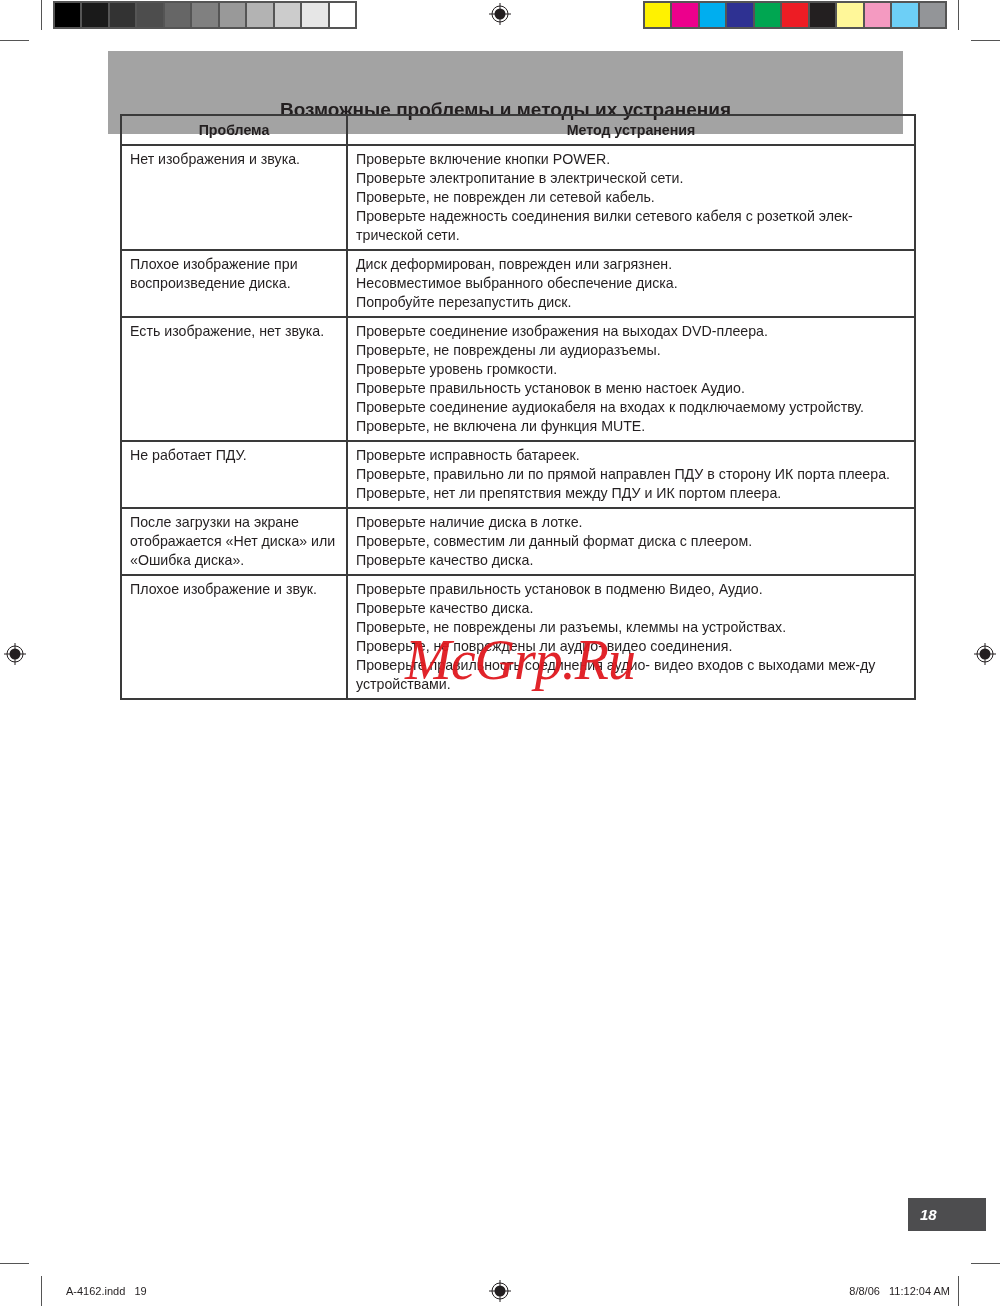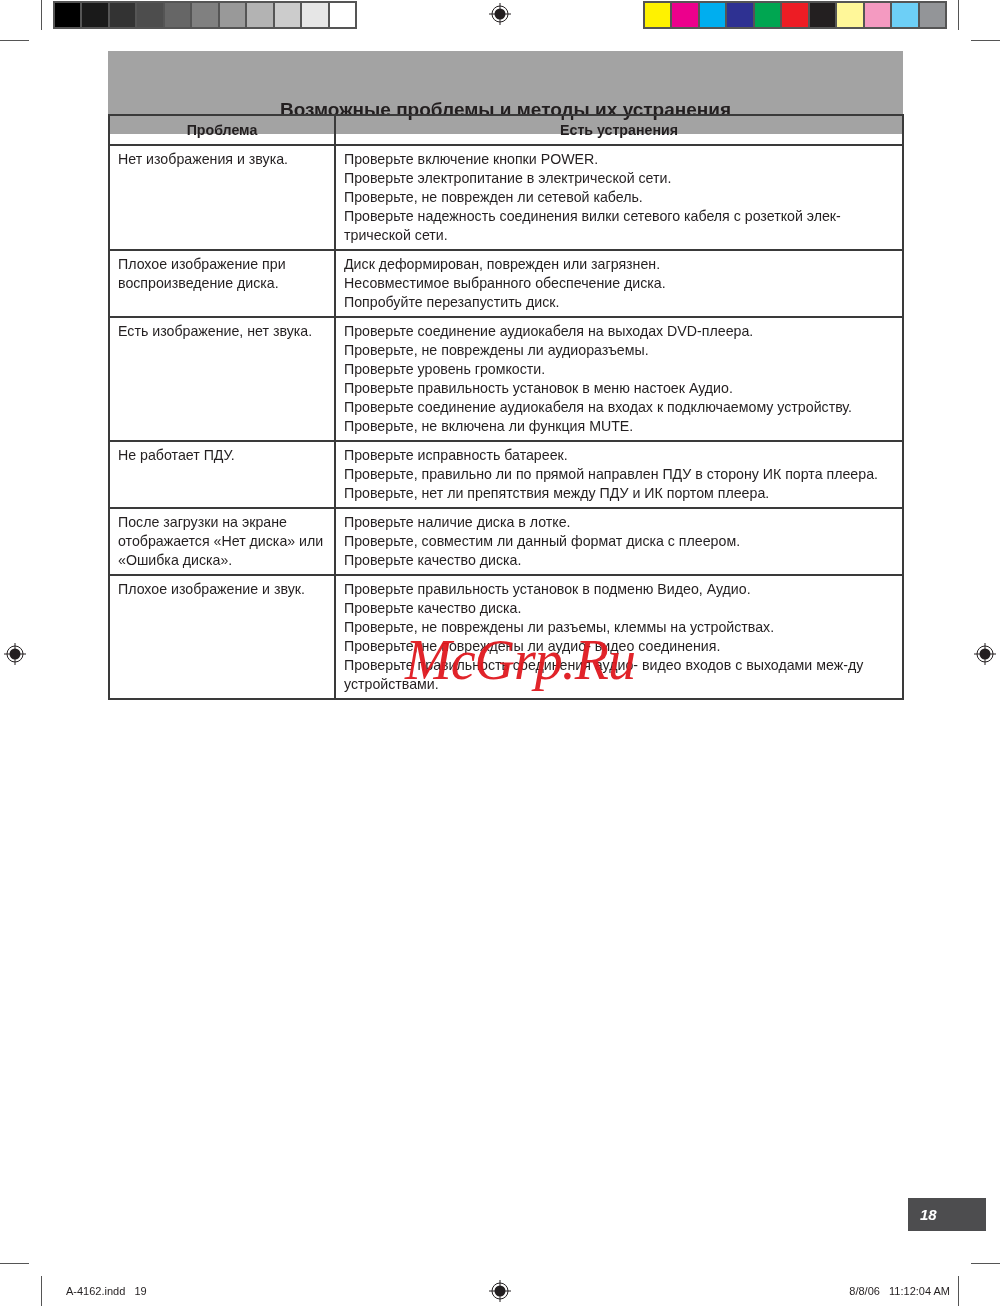--- a/index.html
+++ b/index.html
@@ -15,21 +15,21 @@
   .crop { position: absolute; background: #555; }
   .reg { position: absolute; width: 22px; height: 22px; }
   .header-band {
     position: absolute; left: 108px; top: 14px; width: 795px; height: 83px; background: #a3a3a3; margin-top: 37px;
   }
   .header-title {
     position: absolute; left: 0; right: 0; top: 48px; text-align: center;
     font-size: 19px; font-weight: bold; color: #231f20;
   }
   table.tbl {
-    position: absolute; left: 108px; top: 114px; width: 796px;
+    position: absolute; left: 120px; top: 114px; width: 796px;
     border-collapse: collapse; font-size: 14.2px; line-height: 19px;
   }
   table.tbl td, table.tbl th {
     border: 2px solid #3a3a3a; vertical-align: top; padding: 4px 8px 4px 8px;
   }
   table.tbl th { font-weight: bold; text-align: center; padding: 5px 8px 4px 8px; }
   .c1 { width: 208px; }
   .line { display: block; }
   .b { font-weight: normal; }
   .watermark {
@@ -107,21 +107,21 @@
   <circle cx="11" cy="11" r="8" fill="none" stroke="#231f20" stroke-width="1"></circle>
   <circle cx="11" cy="11" r="5.5" fill="#231f20"></circle>
   <line x1="11" y1="0" x2="11" y2="22" stroke="#231f20" stroke-width="1"></line>
   <line x1="0" y1="11" x2="22" y2="11" stroke="#231f20" stroke-width="1"></line>
 </svg>
 
 <table class="tbl">
   <thead>
     <tr>
       <th class="c1">Проблема</th>
-      <th>Есть устранения</th>
+      <th>Метод устранения</th>
     </tr>
   </thead>
   <tbody id="tbody">
       <tr>
         <td class="c1">Нет изображения и звука.</td>
         <td>
           <span class="line"><span>Проверьте включение кнопки </span><span class="b">POWER.</span></span>
           <span class="line"><span>Проверьте электропитание в электрической сети.</span></span>
           <span class="line"><span>Проверьте, не поврежден ли сетевой кабель.</span></span>
           <span class="line"><span>Проверьте надежность соединения вилки сетевого кабеля с розеткой элек-трической сети.</span></span>
@@ -131,21 +131,21 @@
         <td class="c1">Плохое изображение при воспроизведение диска.</td>
         <td>
           <span class="line"><span>Диск деформирован, поврежден или загрязнен.</span></span>
           <span class="line"><span>Несовместимое выбранного обеспечение диска.</span></span>
           <span class="line"><span>Попробуйте перезапустить диск.</span></span>
         </td>
       </tr>
       <tr>
         <td class="c1">Есть изображение, нет звука.</td>
         <td>
-          <span class="line"><span>Проверьте соединение аудиокабеля на выходах DVD-плеера.</span></span>
+          <span class="line"><span>Проверьте соединение изображения на выходах DVD-плеера.</span></span>
           <span class="line"><span>Проверьте, не повреждены ли аудиоразъемы.</span></span>
           <span class="line"><span>Проверьте уровень громкости.</span></span>
           <span class="line"><span>Проверьте правильность установок в меню настоек </span><span class="b">Аудио.</span></span>
           <span class="line"><span>Проверьте соединение аудиокабеля на входах к подключаемому устройству.</span></span>
           <span class="line"><span>Проверьте, не включена ли функция </span><span class="b">MUTE.</span></span>
         </td>
       </tr>
       <tr>
         <td class="c1">Не работает ПДУ.</td>
         <td>

